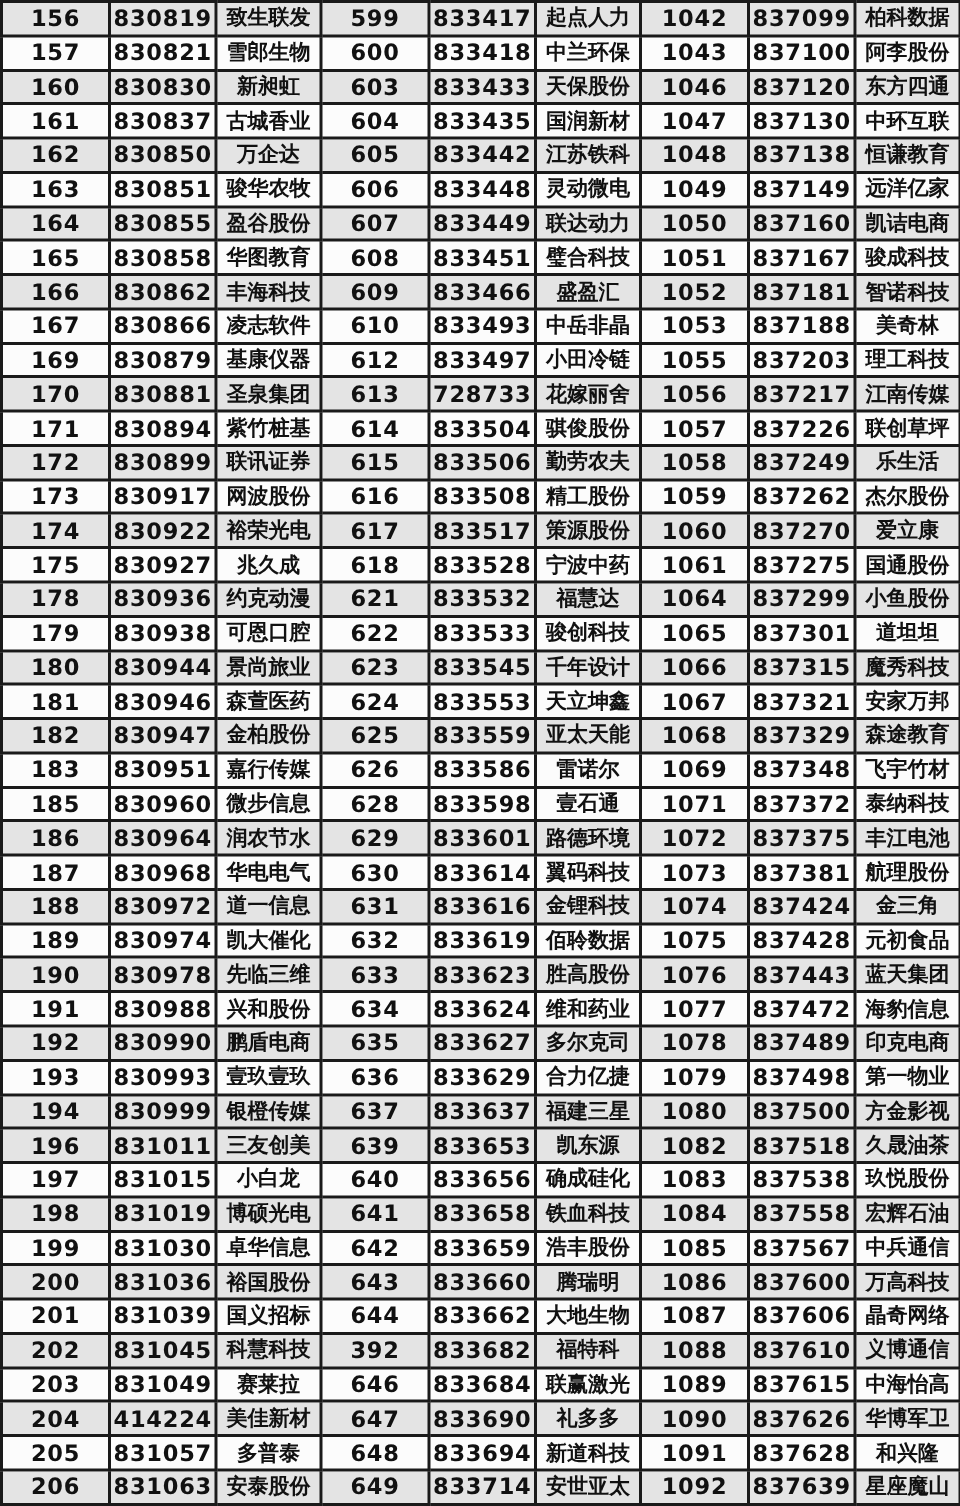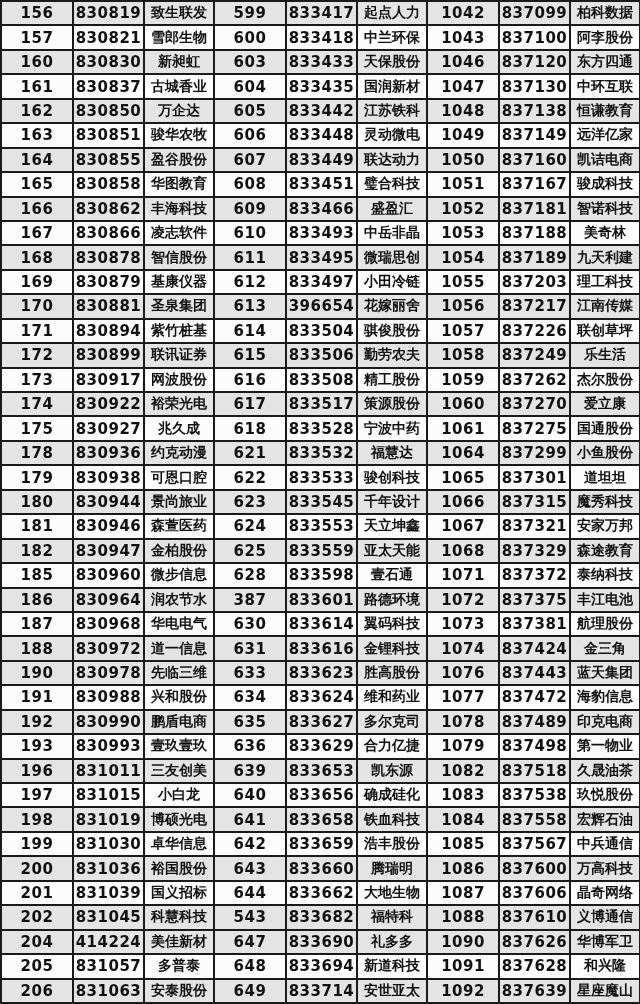--- a/index.html
+++ b/index.html
@@ -174,48 +174,37 @@
         <td class="col-index">167</td>
         <td class="col-code">830866</td>
         <td class="col-name">凌志软件</td>
         <td class="col-index">610</td>
         <td class="col-code">833493</td>
         <td class="col-name">中岳非晶</td>
         <td class="col-index">1053</td>
         <td class="col-code">837188</td>
         <td class="col-name">美奇林</td>
       </tr>
-      <tr class="stripe">
-        <td class="col-index">168</td>
-        <td class="col-code">830878</td>
-        <td class="col-name">智信股份</td>
-        <td class="col-index">611</td>
-        <td class="col-code">833495</td>
-        <td class="col-name">微瑞思创</td>
-        <td class="col-index">1054</td>
-        <td class="col-code">837189</td>
-        <td class="col-name">九天利建</td>
-      </tr>
       <tr>
         <td class="col-index">169</td>
         <td class="col-code">830879</td>
         <td class="col-name">基康仪器</td>
         <td class="col-index">612</td>
         <td class="col-code">833497</td>
         <td class="col-name">小田冷链</td>
         <td class="col-index">1055</td>
         <td class="col-code">837203</td>
         <td class="col-name">理工科技</td>
       </tr>
       <tr class="stripe">
         <td class="col-index">170</td>
         <td class="col-code">830881</td>
         <td class="col-name">圣泉集团</td>
         <td class="col-index">613</td>
-        <td class="col-code">396654</td>
+        <td class="col-code">728733</td>
         <td class="col-name">花嫁丽舍</td>
         <td class="col-index">1056</td>
         <td class="col-code">837217</td>
         <td class="col-name">江南传媒</td>
       </tr>
       <tr>
         <td class="col-index">171</td>
         <td class="col-code">830894</td>
         <td class="col-name">紫竹桩基</td>
         <td class="col-index">614</td>
@@ -318,35 +307,46 @@
         <td class="col-code">830947</td>
         <td class="col-name">金柏股份</td>
         <td class="col-index">625</td>
         <td class="col-code">833559</td>
         <td class="col-name">亚太天能</td>
         <td class="col-index">1068</td>
         <td class="col-code">837329</td>
         <td class="col-name">森途教育</td>
       </tr>
       <tr>
+        <td class="col-index">183</td>
+        <td class="col-code">830951</td>
+        <td class="col-name">嘉行传媒</td>
+        <td class="col-index">626</td>
+        <td class="col-code">833586</td>
+        <td class="col-name">雷诺尔</td>
+        <td class="col-index">1069</td>
+        <td class="col-code">837348</td>
+        <td class="col-name">飞宇竹材</td>
+      </tr>
+      <tr>
         <td class="col-index">185</td>
         <td class="col-code">830960</td>
         <td class="col-name">微步信息</td>
         <td class="col-index">628</td>
         <td class="col-code">833598</td>
         <td class="col-name">壹石通</td>
         <td class="col-index">1071</td>
         <td class="col-code">837372</td>
         <td class="col-name">泰纳科技</td>
       </tr>
       <tr class="stripe">
         <td class="col-index">186</td>
         <td class="col-code">830964</td>
         <td class="col-name">润农节水</td>
-        <td class="col-index">387</td>
+        <td class="col-index">629</td>
         <td class="col-code">833601</td>
         <td class="col-name">路德环境</td>
         <td class="col-index">1072</td>
         <td class="col-code">837375</td>
         <td class="col-name">丰江电池</td>
       </tr>
       <tr>
         <td class="col-index">187</td>
         <td class="col-code">830968</td>
         <td class="col-name">华电电气</td>
@@ -361,20 +361,31 @@
         <td class="col-index">188</td>
         <td class="col-code">830972</td>
         <td class="col-name">道一信息</td>
         <td class="col-index">631</td>
         <td class="col-code">833616</td>
         <td class="col-name">金锂科技</td>
         <td class="col-index">1074</td>
         <td class="col-code">837424</td>
         <td class="col-name">金三角</td>
       </tr>
+      <tr>
+        <td class="col-index">189</td>
+        <td class="col-code">830974</td>
+        <td class="col-name">凯大催化</td>
+        <td class="col-index">632</td>
+        <td class="col-code">833619</td>
+        <td class="col-name">佰聆数据</td>
+        <td class="col-index">1075</td>
+        <td class="col-code">837428</td>
+        <td class="col-name">元初食品</td>
+      </tr>
       <tr class="stripe">
         <td class="col-index">190</td>
         <td class="col-code">830978</td>
         <td class="col-name">先临三维</td>
         <td class="col-index">633</td>
         <td class="col-code">833623</td>
         <td class="col-name">胜高股份</td>
         <td class="col-index">1076</td>
         <td class="col-code">837443</td>
         <td class="col-name">蓝天集团</td>
@@ -406,20 +417,31 @@
         <td class="col-code">830993</td>
         <td class="col-name">壹玖壹玖</td>
         <td class="col-index">636</td>
         <td class="col-code">833629</td>
         <td class="col-name">合力亿捷</td>
         <td class="col-index">1079</td>
         <td class="col-code">837498</td>
         <td class="col-name">第一物业</td>
       </tr>
       <tr class="stripe">
+        <td class="col-index">194</td>
+        <td class="col-code">830999</td>
+        <td class="col-name">银橙传媒</td>
+        <td class="col-index">637</td>
+        <td class="col-code">833637</td>
+        <td class="col-name">福建三星</td>
+        <td class="col-index">1080</td>
+        <td class="col-code">837500</td>
+        <td class="col-name">方金影视</td>
+      </tr>
+      <tr class="stripe">
         <td class="col-index">196</td>
         <td class="col-code">831011</td>
         <td class="col-name">三友创美</td>
         <td class="col-index">639</td>
         <td class="col-code">833653</td>
         <td class="col-name">凯东源</td>
         <td class="col-index">1082</td>
         <td class="col-code">837518</td>
         <td class="col-name">久晟油茶</td>
       </tr>
@@ -475,26 +497,37 @@
         <td class="col-code">833662</td>
         <td class="col-name">大地生物</td>
         <td class="col-index">1087</td>
         <td class="col-code">837606</td>
         <td class="col-name">晶奇网络</td>
       </tr>
       <tr class="stripe">
         <td class="col-index">202</td>
         <td class="col-code">831045</td>
         <td class="col-name">科慧科技</td>
-        <td class="col-index">543</td>
+        <td class="col-index">392</td>
         <td class="col-code">833682</td>
         <td class="col-name">福特科</td>
         <td class="col-index">1088</td>
         <td class="col-code">837610</td>
         <td class="col-name">义博通信</td>
+      </tr>
+      <tr>
+        <td class="col-index">203</td>
+        <td class="col-code">831049</td>
+        <td class="col-name">赛莱拉</td>
+        <td class="col-index">646</td>
+        <td class="col-code">833684</td>
+        <td class="col-name">联赢激光</td>
+        <td class="col-index">1089</td>
+        <td class="col-code">837615</td>
+        <td class="col-name">中海怡高</td>
       </tr>
       <tr class="stripe">
         <td class="col-index">204</td>
         <td class="col-code">414224</td>
         <td class="col-name">美佳新材</td>
         <td class="col-index">647</td>
         <td class="col-code">833690</td>
         <td class="col-name">礼多多</td>
         <td class="col-index">1090</td>
         <td class="col-code">837626</td>

